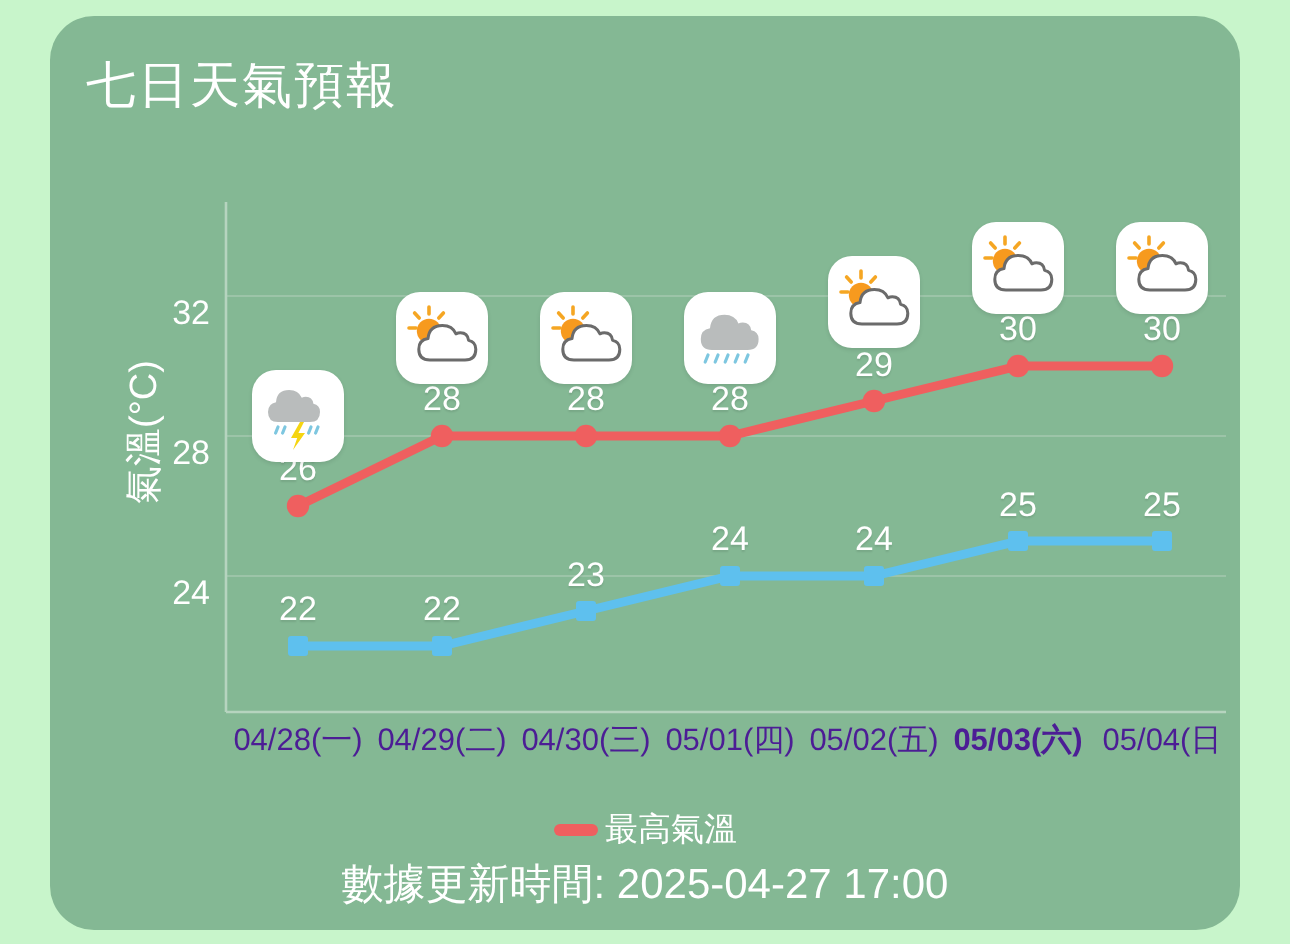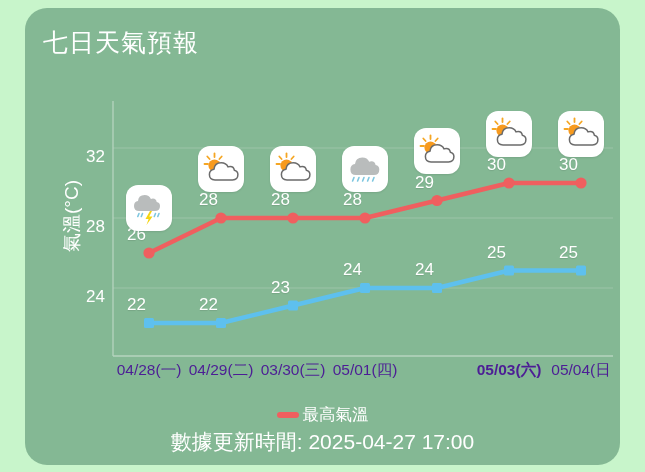--- a/index.html
+++ b/index.html
@@ -81,20 +81,21 @@
     text-align: center;
     white-space: nowrap;
     top: 352px;
   }
 
   
   .pt-label {
     position: absolute;
     color: #ffffff;
     font-size: 17px;
+    text-align: center;
     white-space: nowrap;
     width: 44px;
     text-shadow: 0 1px 1px rgba(0,0,0,0.10);
   }
 
   
   .wicon {
     position: absolute;
     width: 46px;
     height: 46px;
@@ -179,22 +180,23 @@
           <rect x="479" y="257.5" width="10" height="10" rx="1.5" fill="#5ec0ee"></rect>
           <rect x="551" y="257.5" width="10" height="10" rx="1.5" fill="#5ec0ee"></rect>
         </svg>
 
       <div class="y-tick-label" style="left:40px; top:139px;">32</div>
       <div class="y-tick-label" style="left:40px; top:209px;">28</div>
       <div class="y-tick-label" style="left:40px; top:279px;">24</div>
 
       <div class="x-tick-label" style="left:79px; width:90px;">04/28(一)</div>
       <div class="x-tick-label" style="left:151px; width:90px;">04/29(二)</div>
-      <div class="x-tick-label" style="left:223px; width:90px;">03/30(三)</div>
+      <div class="x-tick-label" style="left:223px; width:90px;">04/30(三)</div>
       <div class="x-tick-label" style="left:295px; width:90px;">05/01(四)</div>
+      <div class="x-tick-label" style="left:367px; width:90px;">05/02(五)</div>
       <div class="x-tick-label" style="left:439px; width:90px;font-weight:bold;">05/03(六)</div>
       <div class="x-tick-label" style="left:511px; width:90px;">05/04(日</div>
 
       <div class="pt-label" style="left: 102px; top: 217px;">26</div>
       <div class="pt-label" style="left: 174px; top: 182px;">28</div>
       <div class="pt-label" style="left: 246px; top: 182px;">28</div>
       <div class="pt-label" style="left: 318px; top: 182px;">28</div>
       <div class="pt-label" style="left: 390px; top: 164.5px;">29</div>
       <div class="pt-label" style="left: 462px; top: 147px;">30</div>
       <div class="pt-label" style="left: 534px; top: 147px;">30</div>

